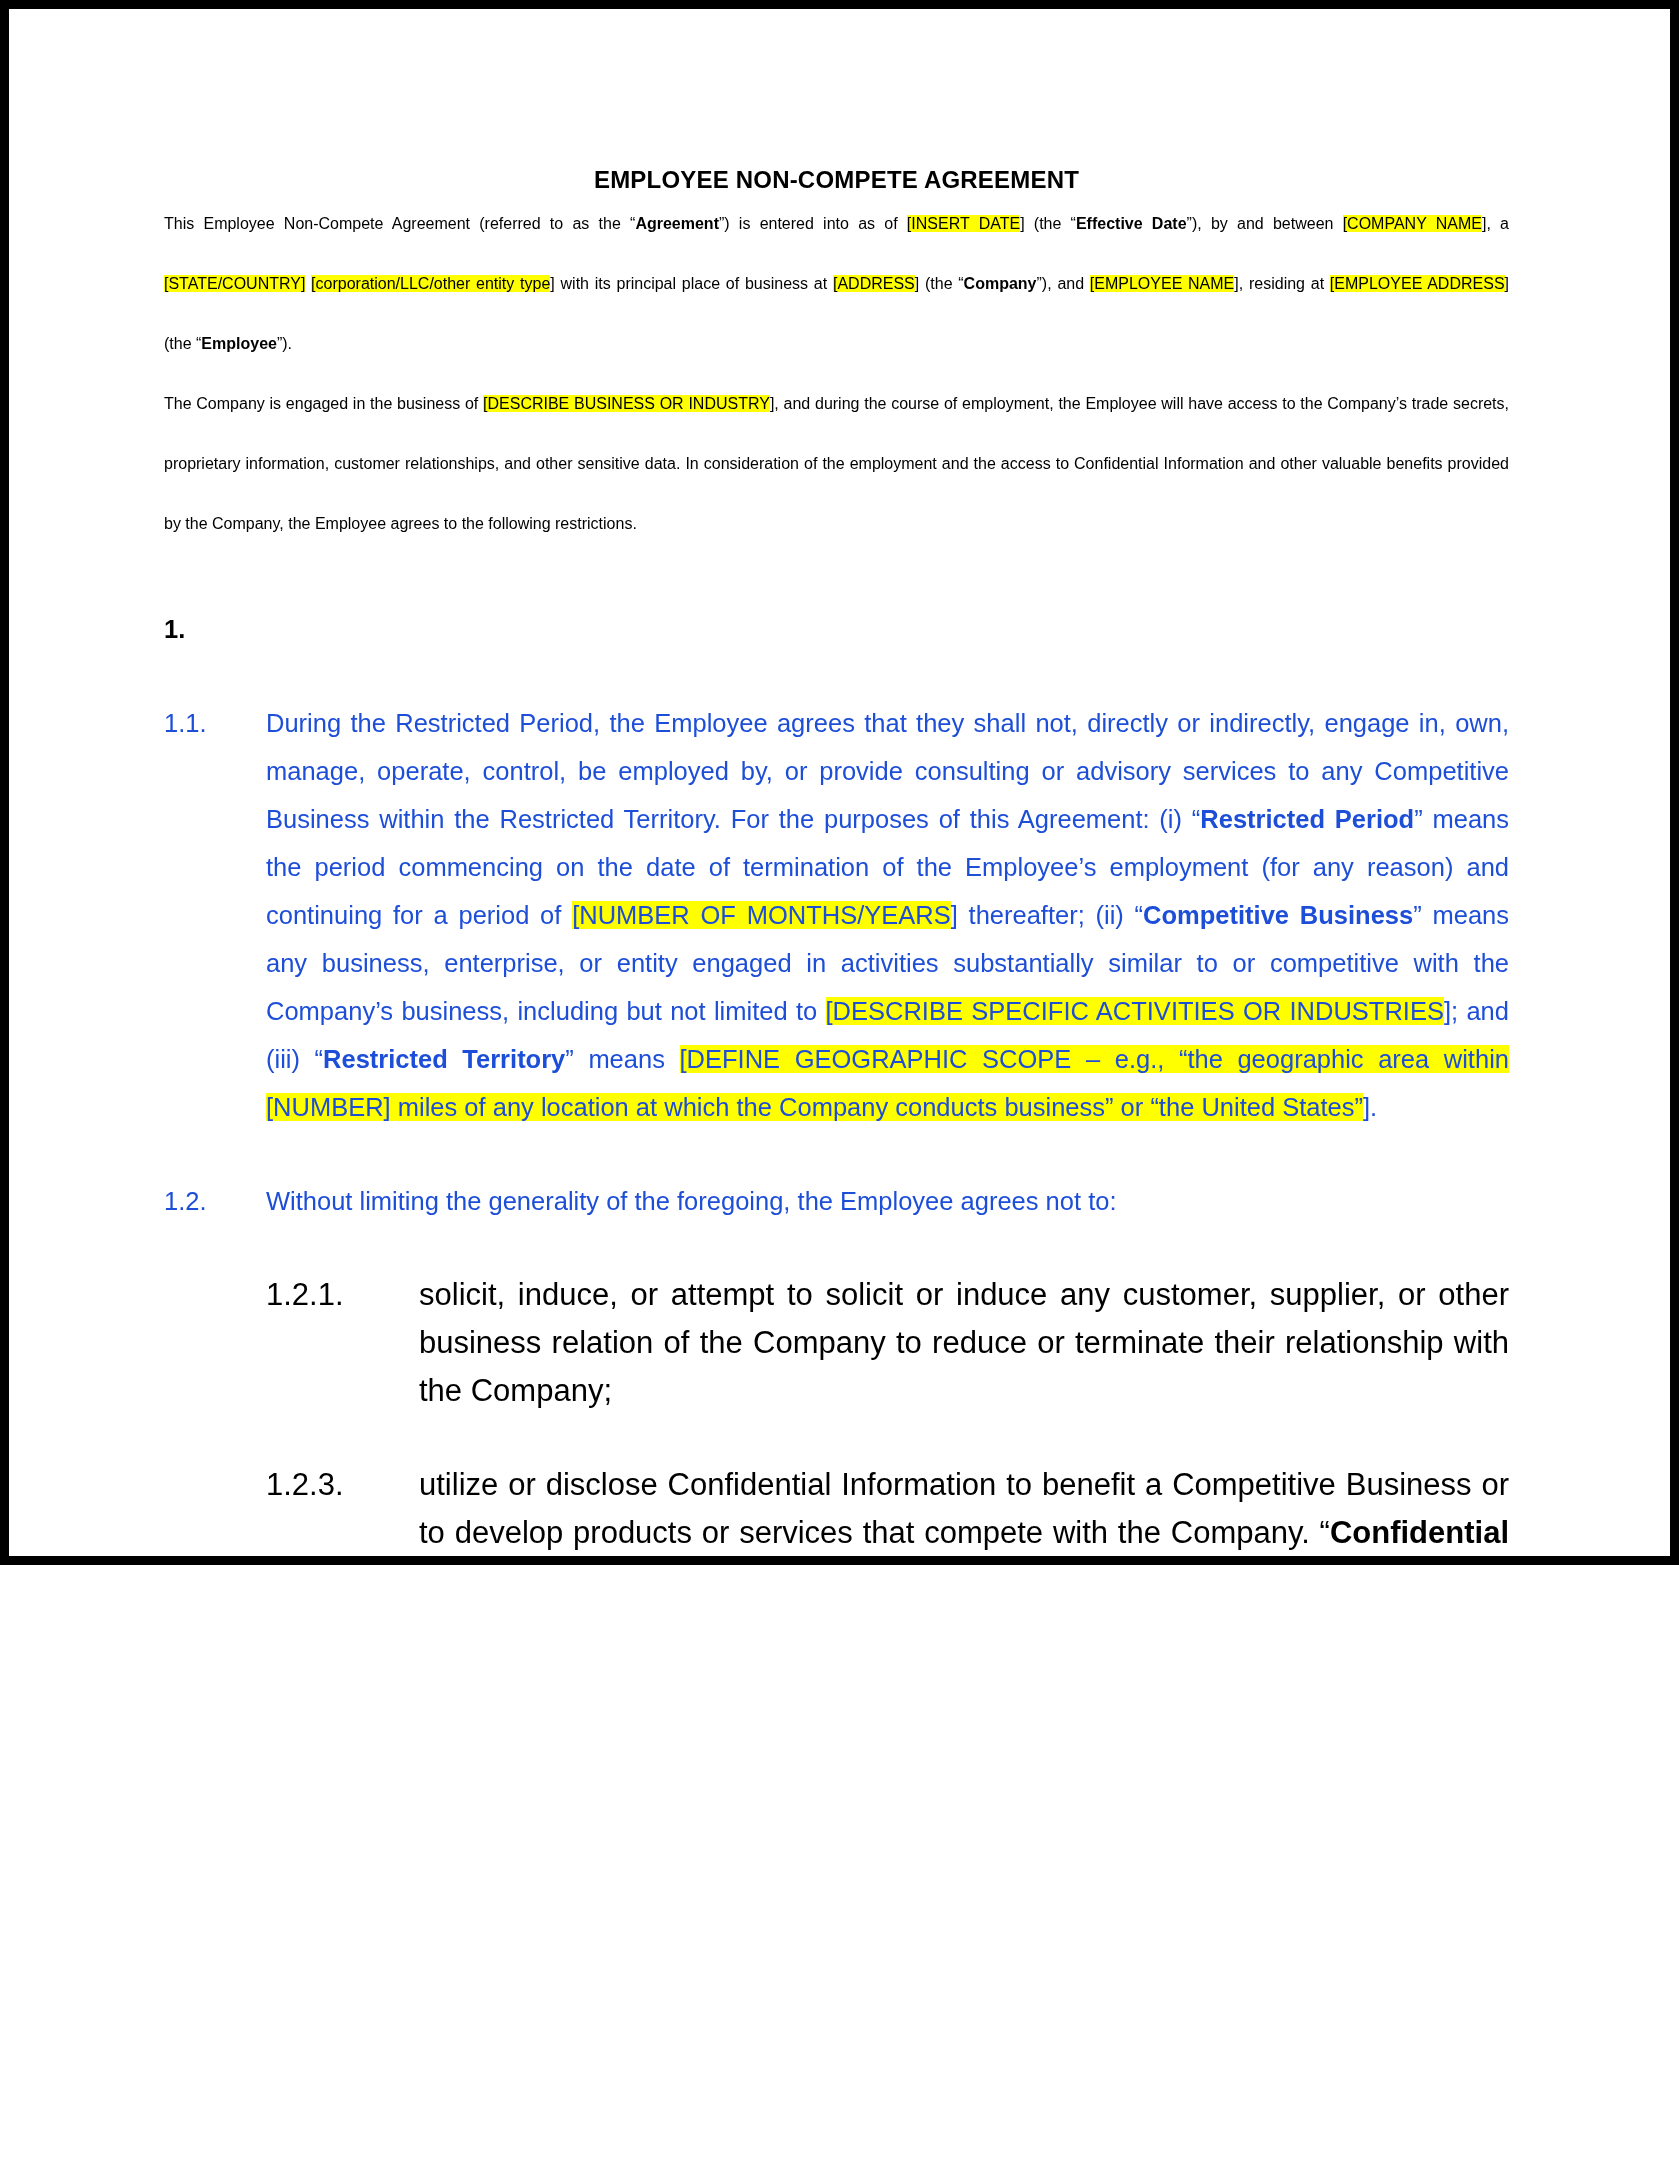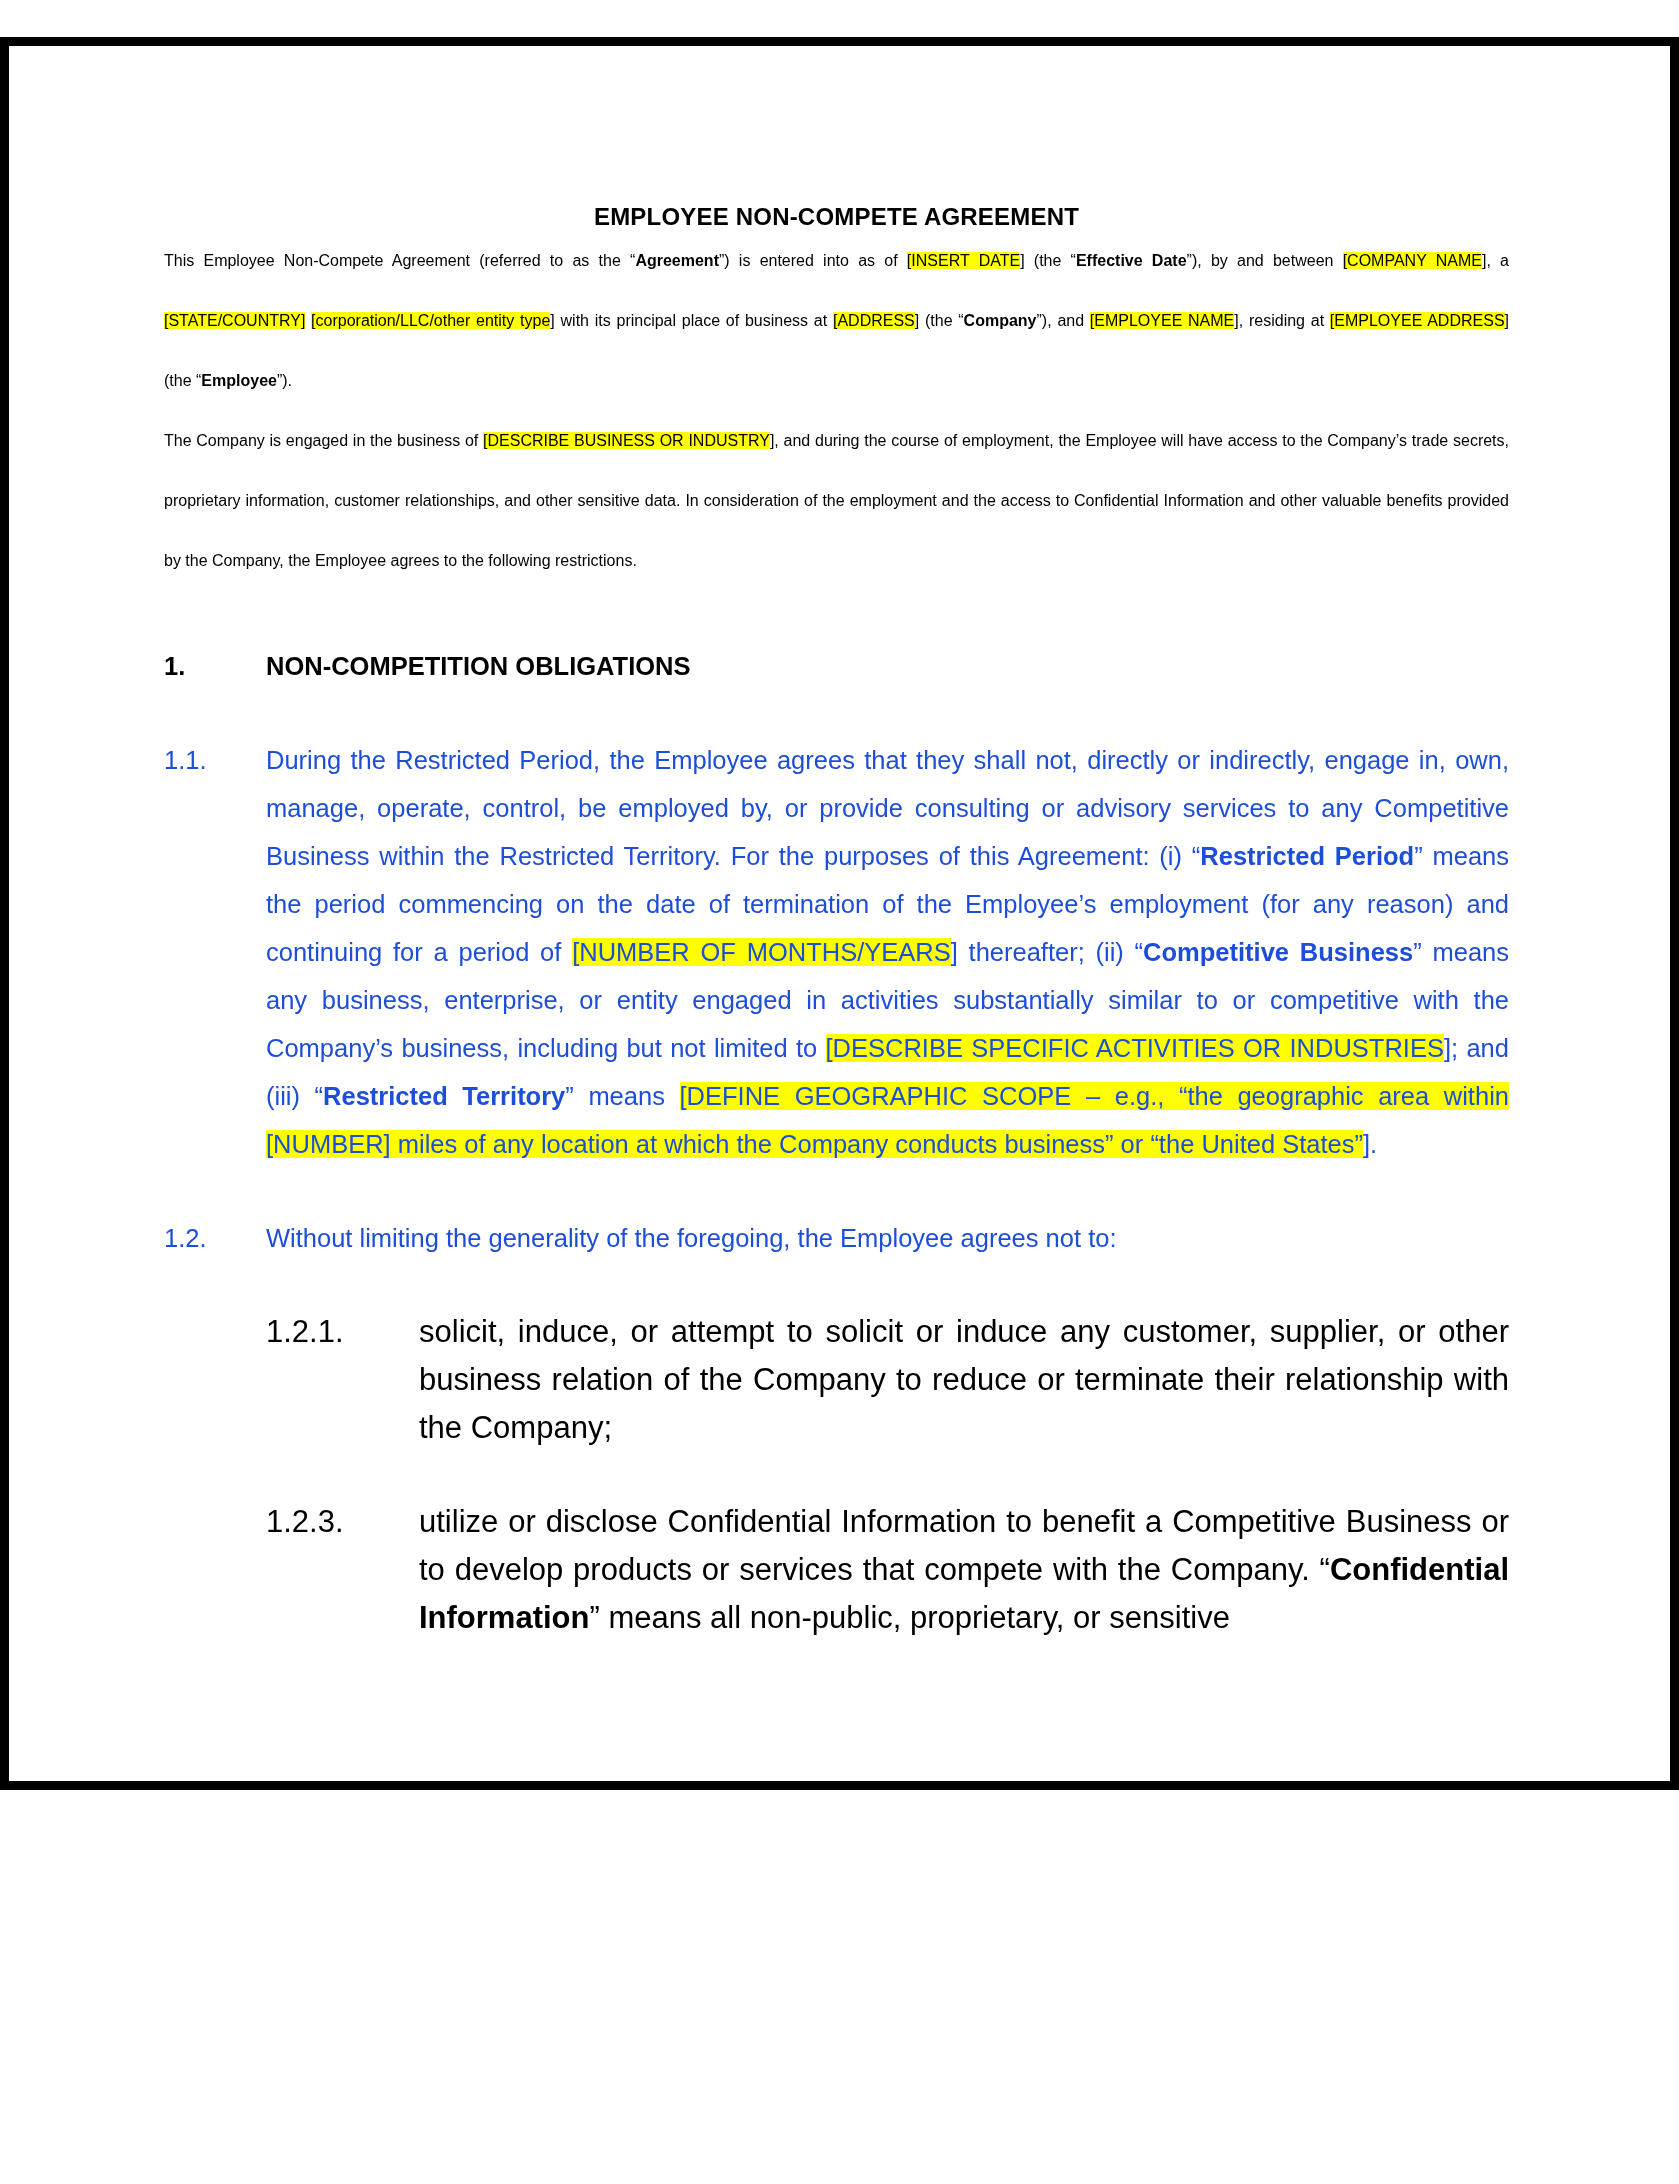--- a/index.html
+++ b/index.html
@@ -6,26 +6,25 @@
     margin: 0;
     padding: 0;
     background: #ffffff;
   }
   body {
     font-family: "Liberation Sans", sans-serif;
   }
   .page {
     position: relative;
     width: 1679px;
-    height: 1753px;
+    height: 1565px;
     box-sizing: border-box;
     background: #ffffff;
     border: 9.7px solid #000000;
     overflow: hidden;
-    margin-top: 37px;
   }
   .page-inner {
     position: absolute;
     left: 155px;
     top: 0;
     width: 1345px;
     height: 100%;
   }
   .doc-title {
     text-align: center;
@@ -120,21 +119,20 @@
   <div class="page-inner">
 
     <h1 class="doc-title">EMPLOYEE NON-COMPETE AGREEMENT</h1>
 
     <p class="body-para para-gap-1"><span>This Employee Non-Compete Agreement (referred to as the “</span><b>Agreement</b><span>”) is entered into as of </span><span class="hl">[INSERT DATE</span><span>] (the “</span><b>Effective Date</b><span>”), by and between </span><span class="hl">[COMPANY NAME</span><span>], a </span><span class="hl">[STATE/COUNTRY]</span><span> </span><span class="hl">[corporation/LLC/other entity type</span><span>] with its principal place of business at </span><span class="hl">[ADDRESS</span><span>] (the “</span><b>Company</b><span>”), and </span><span class="hl">[EMPLOYEE NAME</span><span>], residing at </span><span class="hl">[EMPLOYEE ADDRESS</span><span>] (the “</span><b>Employee</b><span>”).</span></p>
 
     <p class="body-para para-gap-2"><span>The Company is engaged in the business of </span><span class="hl">[DESCRIBE BUSINESS OR INDUSTRY</span><span>], and during the course of employment, the Employee will have access to the Company’s trade secrets, proprietary information, customer relationships, and other sensitive data. In consideration of the employment and the access to Confidential Information and other valuable benefits provided by the Company, the Employee agrees to the following restrictions.</span></p>
 
     <div class="section-heading">
       <span class="num">1.</span>
-      <span>NON-COMPETITION OBLIGATIONS</span>
     </div>
 
     <div class="clause">
       <span class="num">1.1.</span>
       <span class="txt"><span>During the Restricted Period, the Employee agrees that they shall not, directly or indirectly, engage in, own, manage, operate, control, be employed by, or provide consulting or advisory services to any Competitive Business within the Restricted Territory. For the purposes of this Agreement: (i) “</span><b>Restricted Period</b><span>” means the period commencing on the date of termination of the Employee’s employment (for any reason) and continuing for a period of </span><span class="hl">[NUMBER OF MONTHS/YEARS</span><span>] thereafter; (ii) “</span><b>Competitive Business</b><span>” means any business, enterprise, or entity engaged in activities substantially similar to or competitive with the Company’s business, including but not limited to </span><span class="hl">[DESCRIBE SPECIFIC ACTIVITIES OR INDUSTRIES</span><span>]; and (iii) “</span><b>Restricted Territory</b><span>” means </span><span class="hl">[DEFINE GEOGRAPHIC SCOPE – e.g., “the geographic area within [NUMBER] miles of any location at which the Company conducts business” or “the United States”</span><span>].</span></span>
     </div>
 
     <div class="clause">
       <span class="num">1.2.</span>
       <span class="txt">Without limiting the generality of the foregoing, the Employee agrees not to:</span>

